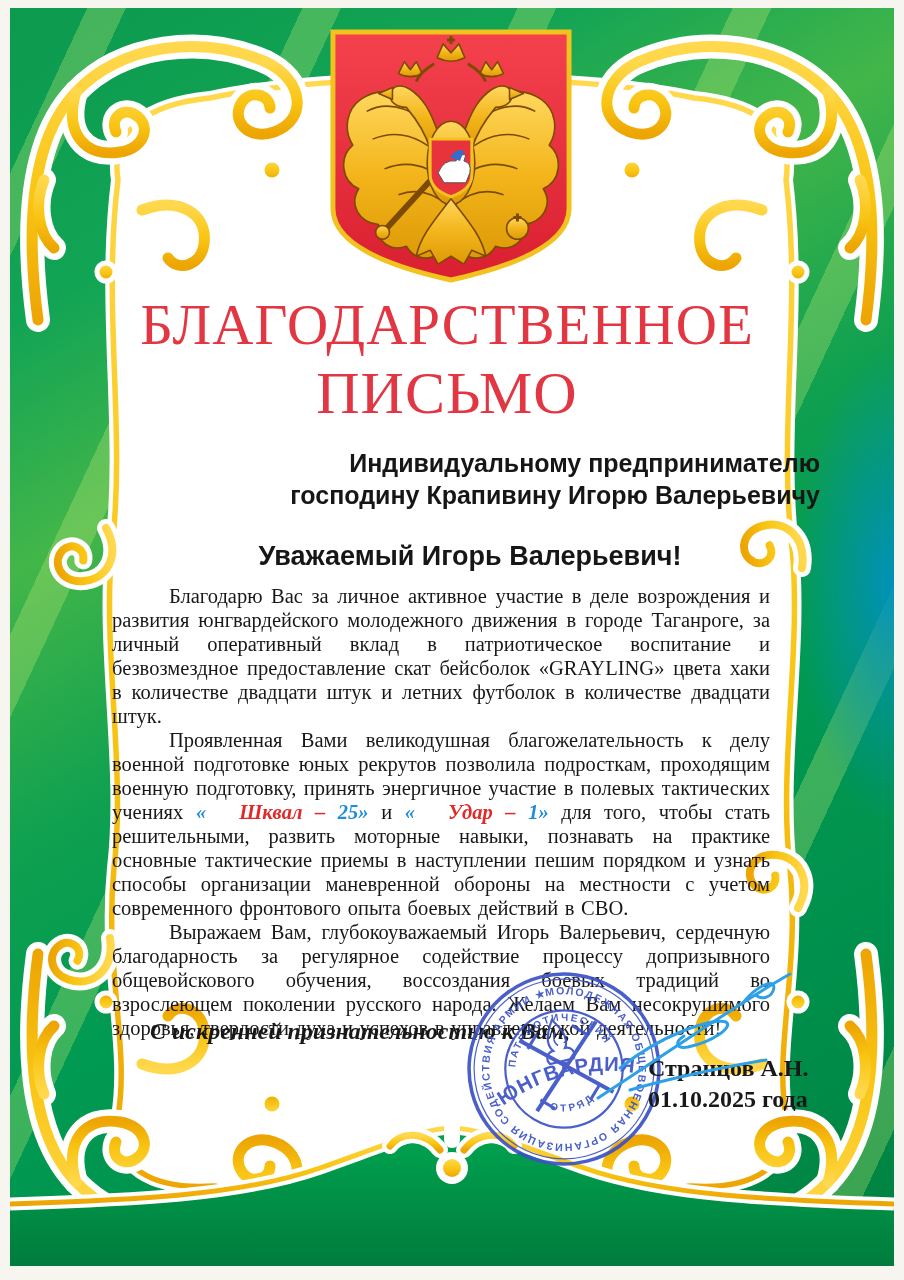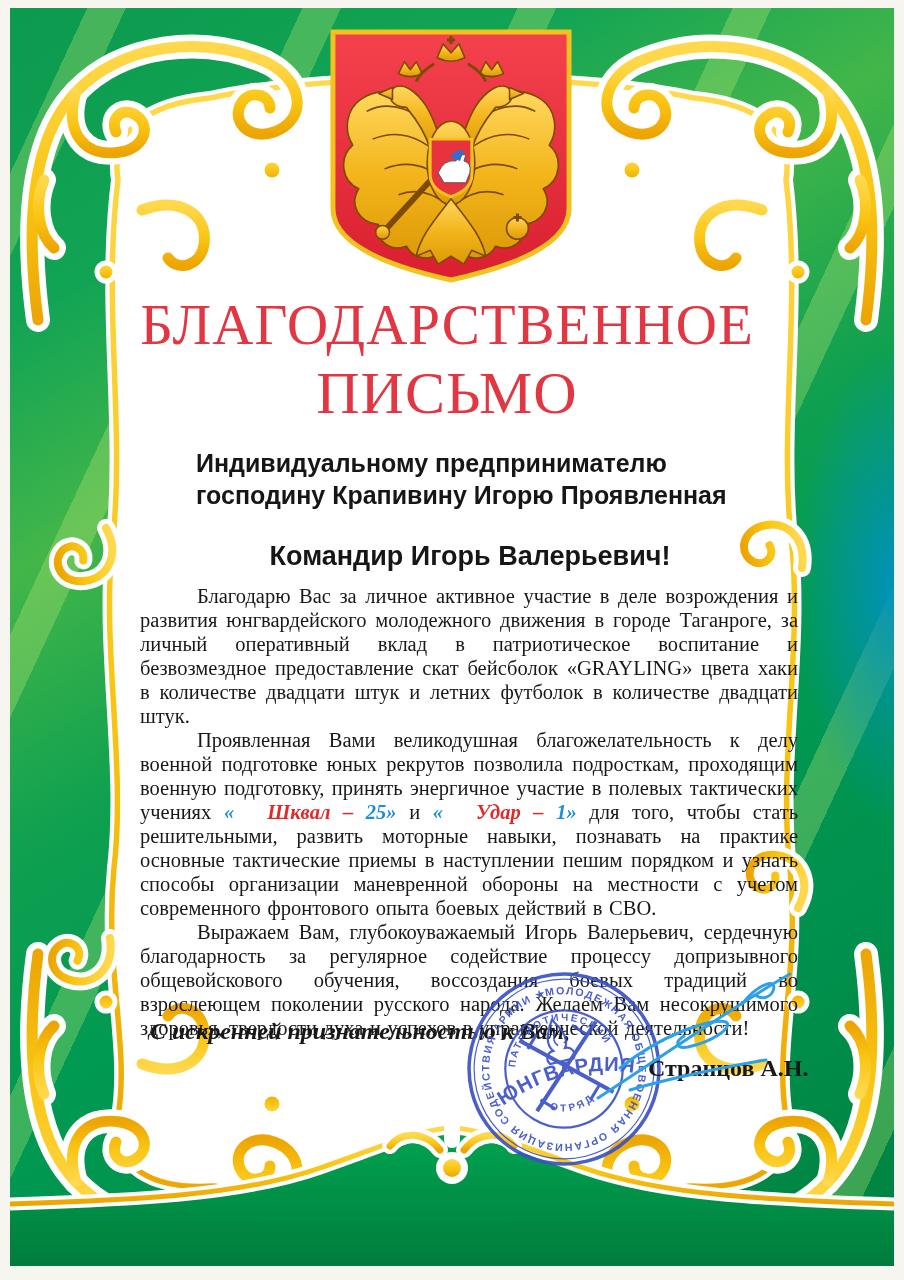--- a/index.html
+++ b/index.html
@@ -17,29 +17,29 @@
   }
   .frame{position:absolute;left:10px;top:8px;width:884px;height:1258px;z-index:2;}
   .emblem{position:absolute;left:327px;top:24px;width:248px;height:260px;z-index:3;}
   .title{
     position:absolute;left:0;top:292px;width:894px;text-align:center;z-index:4;
     color:#e23642;font-family:"Liberation Serif",serif;font-weight:500;letter-spacing:1px;
   }
   .title .l1{font-size:57px;line-height:66px;}
   .title .l2{font-size:60px;line-height:70px;}
   .addressee{
-    position:absolute;left:196px;top:447px;width:640px;text-align:left;z-index:4;
+    position:absolute;left:180px;top:447px;width:640px;text-align:right;z-index:4;
     font-family:"Liberation Sans",sans-serif;font-weight:bold;font-size:25px;line-height:32px;color:#161616;
   }
   .salutation{
     position:absolute;left:140px;top:541px;width:660px;text-align:center;z-index:4;
     font-family:"Liberation Sans",sans-serif;font-weight:bold;font-size:27px;color:#161616;
   }
   .body-text{
-    position:absolute;left:140px;top:584px;width:658px;z-index:4;
+    position:absolute;left:112px;top:584px;width:658px;z-index:4;
     font-size:20.5px;line-height:24px;color:#181818;text-align:justify;word-spacing:1.5px;
   }
   .body-text p{margin:0;text-indent:57px;}
   .ex-red{color:#e02a2a;font-weight:bold;font-style:italic;margin-left:33px;}
   .ex-blue{color:#1e8fd5;font-weight:bold;font-style:italic;}
   .closing{
     position:absolute;left:150px;top:1016px;width:430px;z-index:4;
     font-size:24px;line-height:31px;font-weight:bold;color:#181818;
   }
   .closing .it{font-style:italic;}
@@ -164,37 +164,38 @@
   <path d="M124,134 q8,-10 14,-6 l-4,10 Z" fill="#2f6fd0"></path>
 </svg>
 
 <div class="title">
   <div class="l1">БЛАГОДАРСТВЕННОЕ</div>
   <div class="l2">ПИСЬМО</div>
 </div>
 
 <div class="addressee">
   <div>Индивидуальному предпринимателю</div>
-  <div>господину Крапивину Игорю Проявленная</div>
-</div>
-
-<div class="salutation">Командир Игорь Валерьевич!</div>
+  <div>господину Крапивину Игорю Валерьевичу</div>
+</div>
+
+<div class="salutation">Уважаемый Игорь Валерьевич!</div>
 
 <div class="body-text">
   <p>Благодарю  Вас за личное активное участие в деле возрождения и развития  юнгвардейского молодежного движения в городе Таганроге, за личный оперативный вклад в патриотическое воспитание и  безвозмездное предоставление скат бейсболок  «GRAYLING» цвета хаки в количестве двадцати штук и летних футболок  в количестве двадцати штук.</p>
   <p><span>Проявленная Вами великодушная благожелательность к делу военной подготовке юных рекрутов позволила  подросткам, проходящим военную подготовку,  принять энергичное участие  в полевых тактических учениях </span><span class="ex-blue">«</span><span class="ex-red">Шквал – </span><span class="ex-blue">25</span><span class="ex-blue">»</span><span> и </span><span class="ex-blue">«</span><span class="ex-red">Удар – </span><span class="ex-blue">1</span><span class="ex-blue">»</span><span> для того, чтобы стать решительными, развить моторные навыки,  познавать на практике основные тактические приемы  в наступлении пешим порядком и узнать способы организации маневренной обороны на местности  с учетом современного фронтового опыта боевых действий в СВО.</span></p>
   <p>Выражаем Вам, глубокоуважаемый Игорь Валерьевич, сердечную благодарность за регулярное содействие  процессу допризывного общевойскового обучения, воссоздания боевых  традиций во взрослеющем поколении русского народа. Желаем Вам несокрушимого здоровья, твердости духа  и успехов  в управленческой деятельности!</p>
 </div>
 
 <div class="closing">
   <div class="it">С искренней признательностью к Вам,</div>
 </div>
 
 <div class="signer">
   <div>Странцов А.Н.</div>
+  <div>01.10.2025 года</div>
 </div>
 
 <svg class="stamp" viewBox="0 0 200 200" aria-hidden="true">
   <g stroke="#3b52c6" fill="none">
     <circle cx="100" cy="100" r="94" stroke-width="3.5"></circle>
     <circle cx="100" cy="100" r="89" stroke-width="1.2"></circle>
     <circle cx="100" cy="100" r="58" stroke-width="2.2"></circle>
     <path d="M64,134 L142,62 M64,62 L142,134" stroke-width="4"></path>
     <path d="M70,124 L82,136 M70,72 L82,60 M118,60 L130,72 M118,136 L130,124" stroke-width="3"></path>
     <path d="M100,50 C92,62 88,72 94,80 C88,80 84,86 88,92 L112,92 C116,86 112,80 106,80 C112,72 108,62 100,50 Z" stroke-width="2.2"></path>

